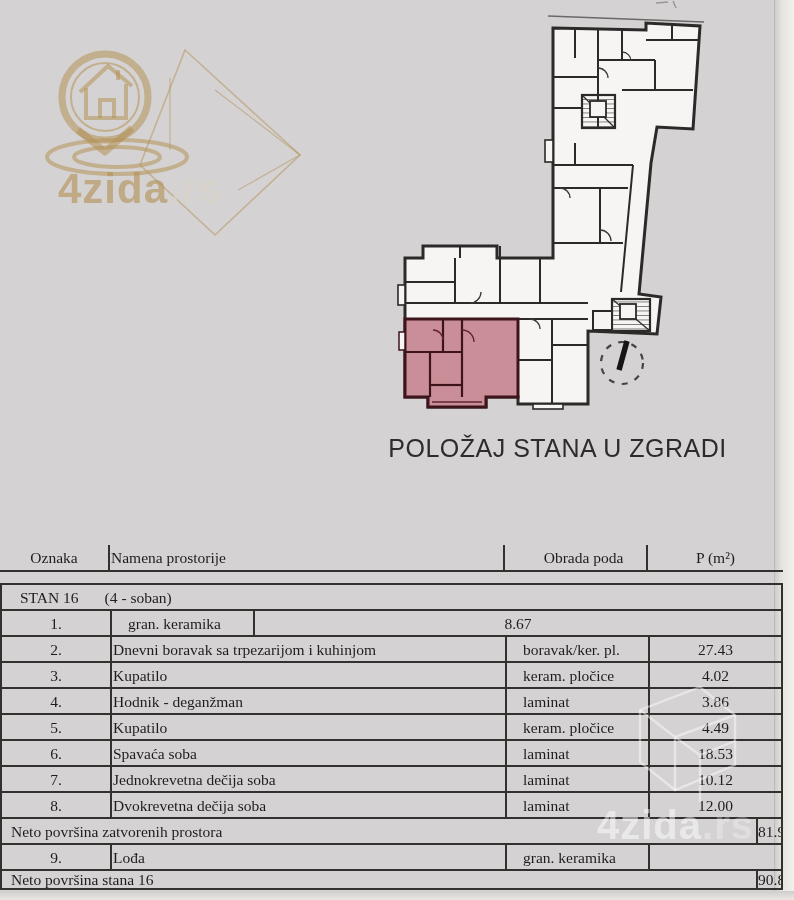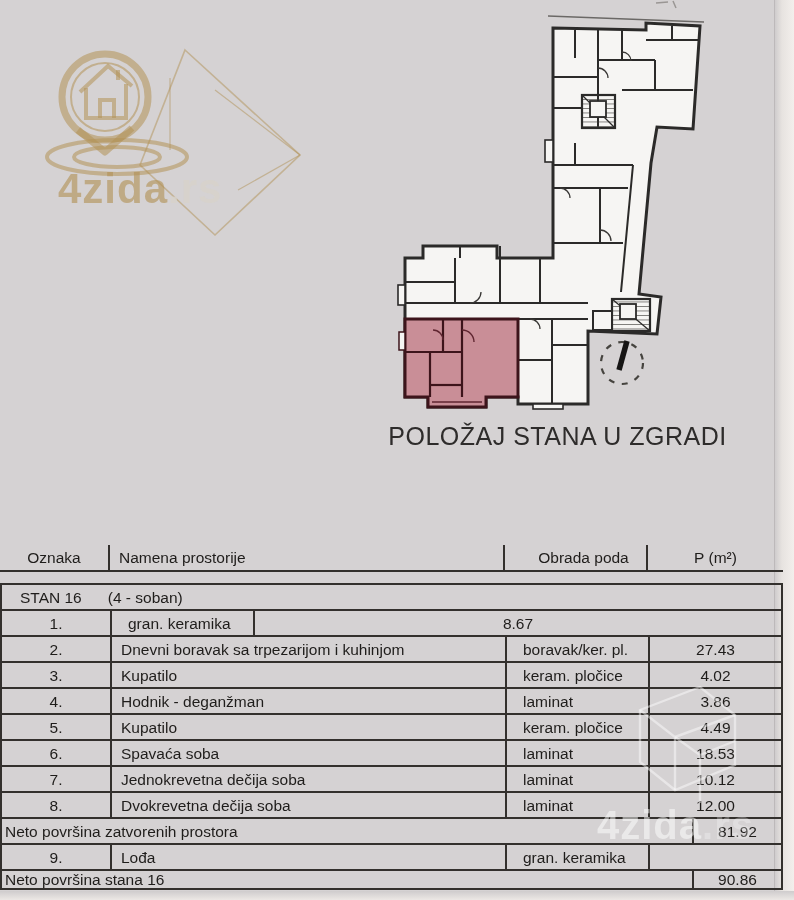--- a/index.html
+++ b/index.html
@@ -37,43 +37,43 @@
     position:absolute;left:22px;top:128px;
     font-size:40px;font-weight:600;letter-spacing:1px;
   }
   .wm-white-text .brand{color:rgba(255,255,255,0.50);}
   .wm-white-text .tld{color:rgba(255,255,255,0.28);}
 
   
   .plan{left:0;top:0;width:794px;height:540px;z-index:2;}
 
   .plan-title{
-    left:385px;top:422px;width:345px;height:30px;z-index:3;
+    left:385px;top:434px;width:345px;height:30px;z-index:3;
     text-align:center;white-space:nowrap;
     font-size:25px;color:#2e2c2b;letter-spacing:0.5px;
   }
 
   
   .sheet{left:0;top:545px;width:783px;z-index:4;color:#1f1d1b;}
   .row{display:flex;box-sizing:border-box;font-size:15.5px;white-space:nowrap;}
   .bl{border-left:2px solid #33302d;}
   .br{border-right:2px solid #33302d;}
-  .bb{border-bottom:2px solid #33302d;}
+  .bb{border-bottom:2px solid #33302d;font-family:Liberation Serif, serif;}
   .cell{box-sizing:border-box;overflow:hidden;}
   .c1{width:110px;text-align:center;}
-  .c2{width:395px;padding-left:9px;}
+  .c2{width:395px;padding-left:1px;}
   .c3{width:143px;padding-left:16px;}
   .c4{flex:1;text-align:center;}
   .h-header{height:27px;line-height:25px;}
   .h-spacer{height:13px;}
   .h-row{height:26px;line-height:25px;}
   .h-last{height:19px;line-height:17px;}
   .stan-cell{width:100%;padding-left:18px;}
   .stan-type{margin-left:26px;}
-  .span3{width:692px;padding-left:3px;}
+  .span3{width:756px;padding-left:9px;}
 </style>
 </head>
 <body>
 
 <div class="abs page-edge-right"></div>
 <div class="abs page-edge-bottom"></div>
 
 <div class="abs wm-gold">
   <svg width="330" height="220" viewBox="0 0 330 220">
     <g stroke="rgba(178,146,86,0.5)" fill="none">

